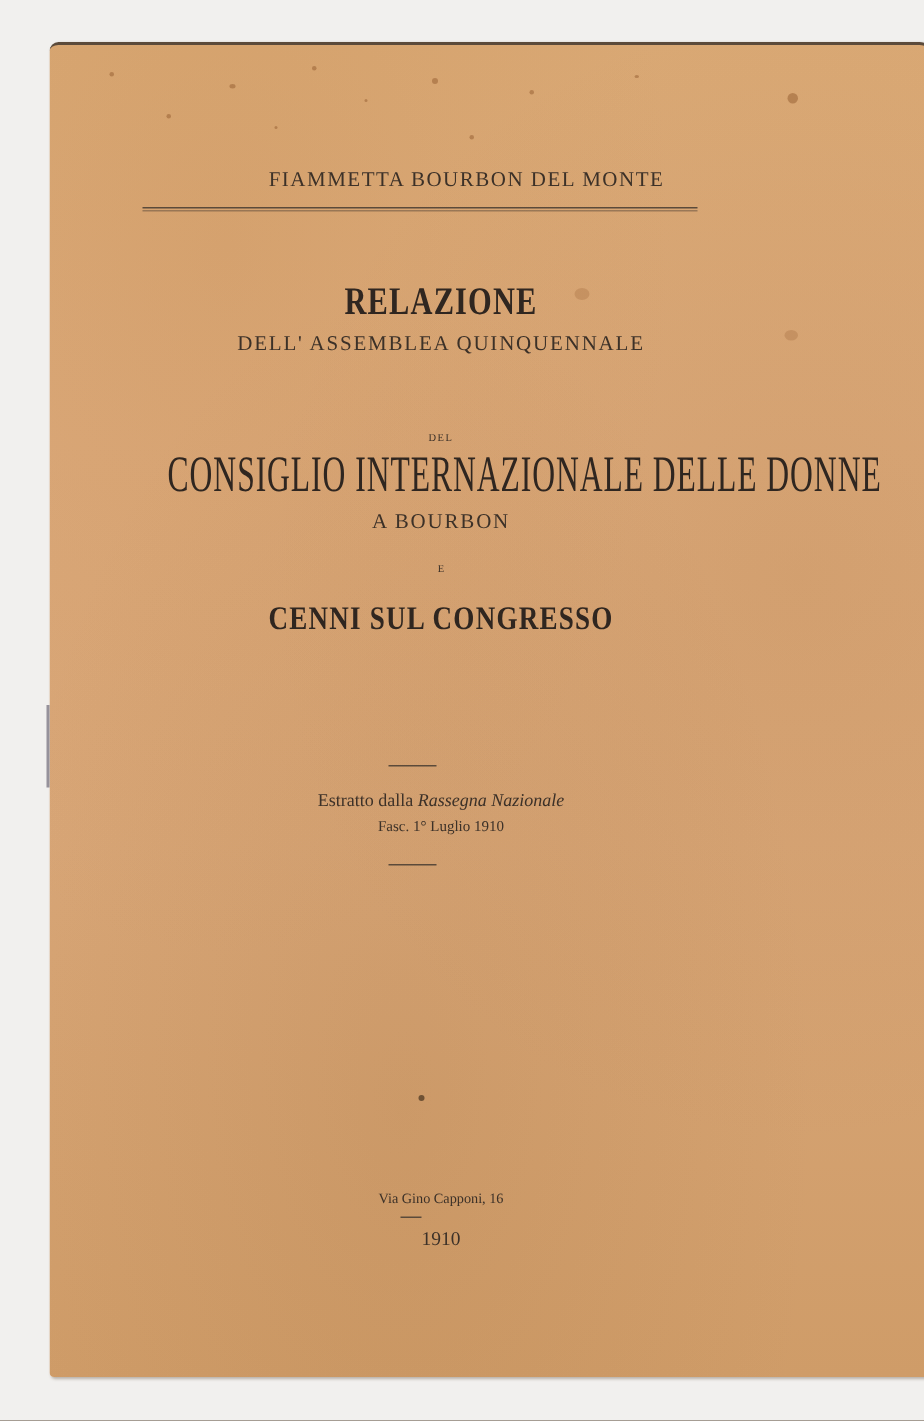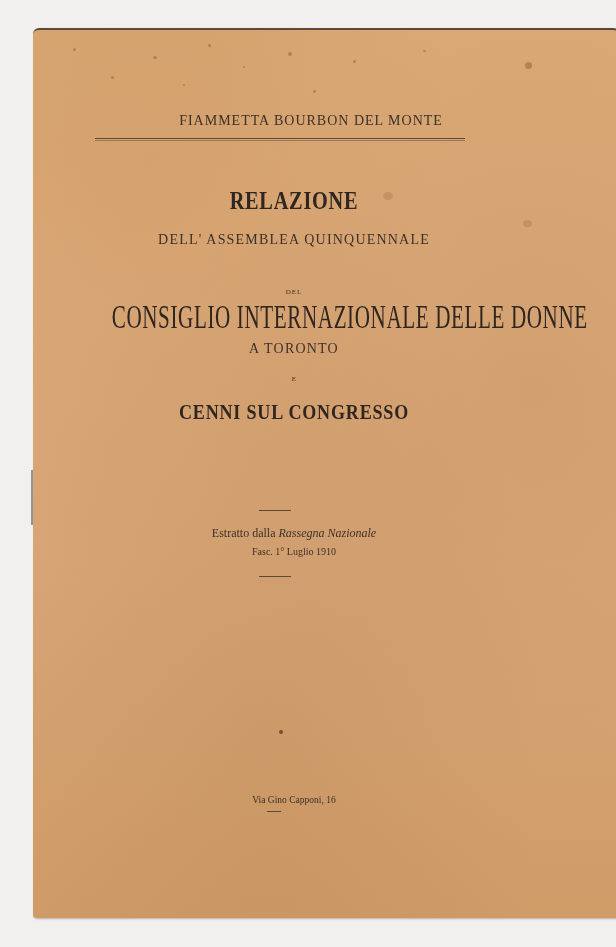--- a/index.html
+++ b/index.html
@@ -72,21 +72,21 @@
     .title {
       top: 156px;
       left: -33px;
       font-family: "Liberation Serif", serif;
       font-weight: bold;
       font-size: 26px;
       transform: scaleX(0.78);
       letter-spacing: 1px;
     }
     .subtitle-1 {
-      top: 202px;
+      top: 192px;
       left: -33px;
       font-family: "Liberation Serif", serif;
       font-size: 14px;
       letter-spacing: 1.2px;
       color: #3c3128;
     }
     .del {
       top: 258px;
       left: -33px;
       font-family: "Liberation Serif", serif;
@@ -202,29 +202,30 @@
   <div class="speck" style="left:490px;top:190px;width:9px;height:7px;opacity:0.5;"></div>
   <div class="speck" style="left:246px;top:700px;width:4px;height:4px;background:rgba(70,50,30,0.7);"></div>
 
   <div class="line author">FIAMMETTA BOURBON DEL MONTE</div>
   <div class="rule"></div>
 
   <div class="line title">RELAZIONE</div>
   <div class="line subtitle-1">DELL' ASSEMBLEA QUINQUENNALE</div>
   <div class="line del">DEL</div>
   <div class="line org">CONSIGLIO INTERNAZIONALE DELLE DONNE</div>
-  <div class="line place">A TORONTO</div>
+  <div class="line place">A BOURBON</div>
   <div class="line conj">E</div>
   <div class="line subtitle-2">CENNI SUL CONGRESSO</div>
 
   <div class="short-rule" style="left:226px;top:480px;"></div>
 
   <div class="line extract">
     <span>Estratto dalla</span>
     <em>Rassegna Nazionale</em>
   </div>
   <div class="line issue">Fasc. 1° Luglio 1910</div>
 
   <div class="short-rule" style="left:226px;top:546px;"></div>
 
   <div class="line address">Via Gino Capponi, 16</div>
   <div class="short-rule" style="left:234px;top:781px;width:14px;"></div>
+  <div class="line year">1910</div>
 </div>
 
 </body></html>

